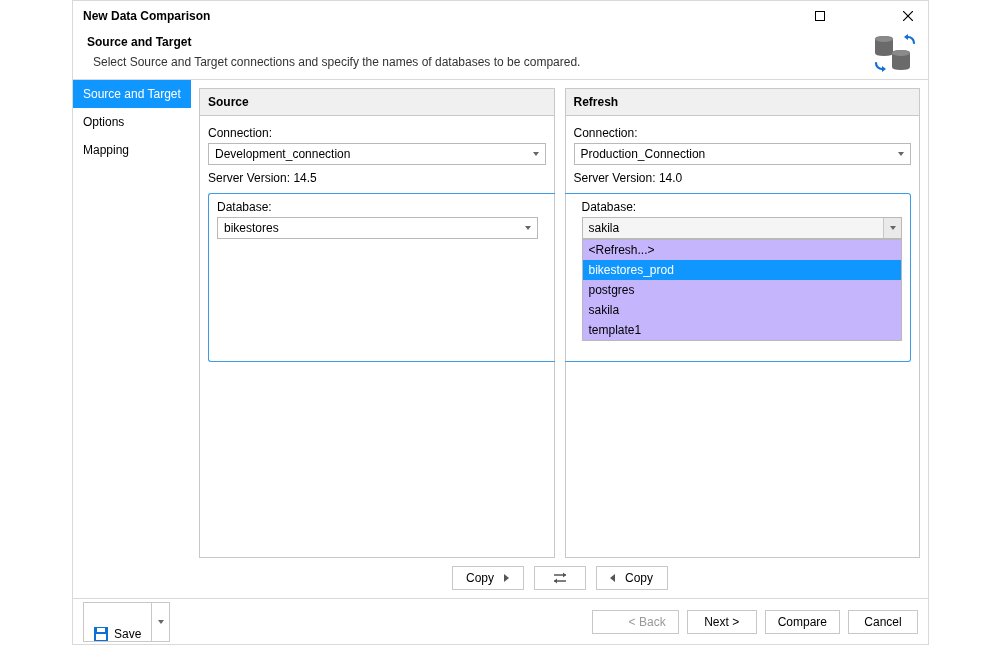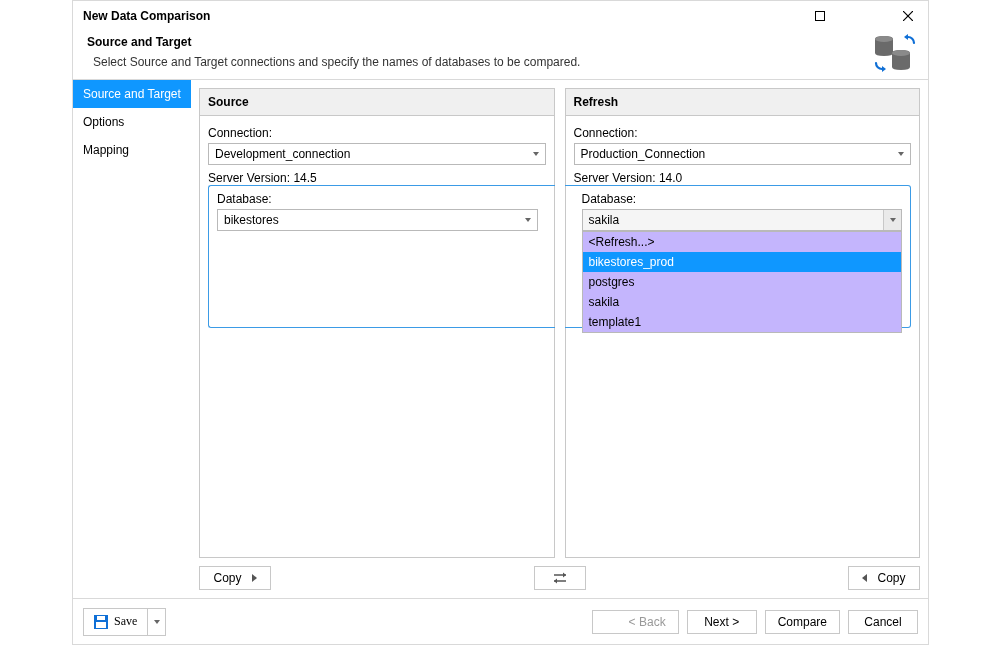--- a/index.html
+++ b/index.html
@@ -31,38 +31,38 @@
   .pane-body { padding: 6px 8px 8px 8px; flex: 1; position: relative; }
 
   .field-label { margin-top: 4px; }
   .combo { position: relative; margin-top: 3px; margin-bottom: 6px; }
   .combo-input { height: 22px; border: 1px solid #b9b9b9; background: #fff; display: flex; align-items: center; padding: 0 20px 0 6px; cursor: pointer; }
   .combo-arrow { position: absolute; right: 1px; top: 1px; width: 18px; height: 20px; display:flex; align-items:center; justify-content:center; color:#666; background:#fff; }
   .combo-arrow.btnlook { border-left: 1px solid #c8c8c8; }
 
   .server-ver { margin-top: 2px; }
 
-  .db-frame { margin-top: 0; border: 1px solid #3b9be6; border-radius: 3px; padding: 6px 8px 90px 8px; }
+  .db-frame { margin-top: 8px; border: 1px solid #3b9be6; border-radius: 3px; padding: 6px 8px 116px 8px; }
   .pane.source .db-frame { border-right: none; border-top-right-radius:0; border-bottom-right-radius:0; margin-right: -9px; padding-right: 17px;}
   .pane.target .db-frame { border-left: none; border-top-left-radius:0; border-bottom-left-radius:0; margin-left: -9px; padding-left: 17px; position: relative;}
 
   .dropdown-list { position: absolute; left: 0; top: 22px; right: 0; background: #c4b5fd; border: 1px solid #b9b9b9; z-index: 10; }
   .dropdown-item { padding: 3px 6px; cursor: pointer; }
   .dropdown-item.sel { background: #0f97ff; color: #fff; }
 
-  .copy-bar { display:flex; justify-content:space-between; gap:10px; margin-top:8px; }
+  .copy-bar { display:flex; justify-content:center; gap:10px; margin-top:8px; }
   .copy-btn { height: 24px; min-width: 72px; border:1px solid #c8c8c8; background:#fff; display:flex; align-items:center; justify-content:center; gap:10px; padding:0 10px; cursor:pointer; }
   .swap-btn { min-width: 52px; }
 
   .footer { height: 46px; border-top: 1px solid #d9d9d9; display:flex; align-items:center; padding: 0 10px; }
   .footer .left { display:flex; align-items:center; }
   .footer .right { margin-left:auto; display:flex; gap:8px; }
   .btn { height: 24px; min-width: 70px; border:1px solid #c8c8c8; background:#fff; display:flex; align-items:center; justify-content:center; padding:0 12px; cursor:pointer; }
   .btn.disabled { color:#999; cursor:default;padding-left:36px; }
-  .save-btn { display:flex; align-items:center; border:1px solid #c8c8c8; height:28px;font-family:Liberation Serif, serif; }
+  .save-btn { display:flex; align-items:flex-end; border:1px solid #c8c8c8; height:40px; }
   .save-main { display:flex; align-items:center; gap:6px; padding:0 10px; cursor:pointer; }
   .save-drop { width:18px; height:100%; border-left:1px solid #c8c8c8; display:flex; align-items:center; justify-content:center; cursor:pointer; }
   .tri-right { width:0;height:0;border-top:4px solid transparent;border-bottom:4px solid transparent;border-left:5px solid #555; display:inline-block;}
   .tri-left { width:0;height:0;border-top:4px solid transparent;border-bottom:4px solid transparent;border-right:5px solid #555; display:inline-block;}
   .tri-down-sm { width:0;height:0;border-left:3px solid transparent;border-right:3px solid transparent;border-top:4px solid #666; display:inline-block;}
 
 </style>
 </head>
 <body>
 

